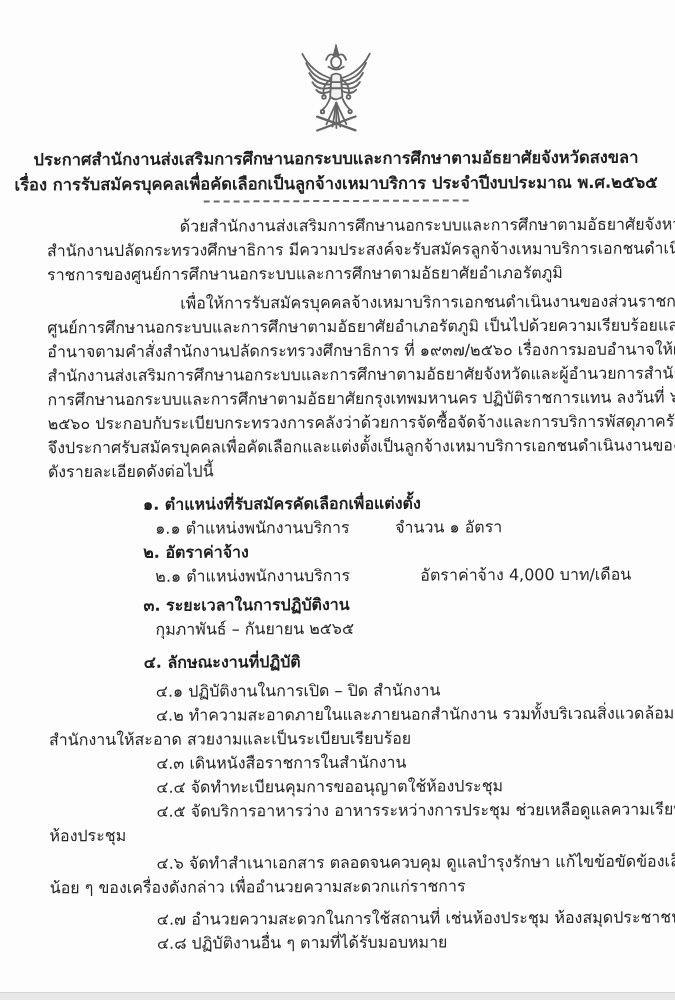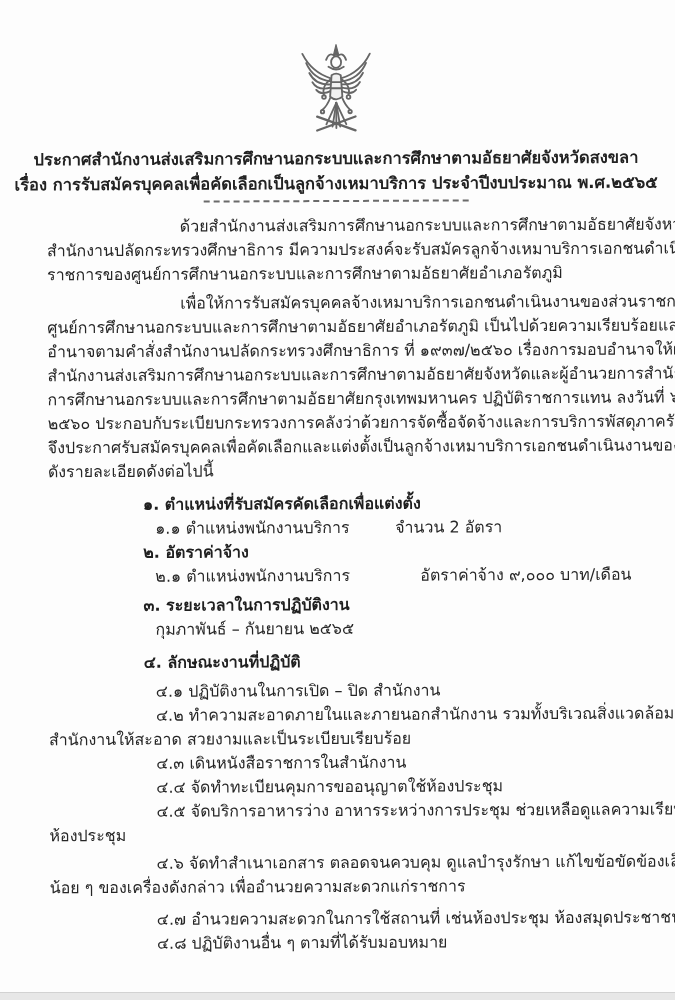--- a/index.html
+++ b/index.html
@@ -136,26 +136,26 @@
       <div class="line flush">สำนักงานส่งเสริมการศึกษานอกระบบและการศึกษาตามอัธยาศัยจังหวัดและผู้อำนวยการสำนักงานส่งเสริม</div>
       <div class="line flush">การศึกษานอกระบบและการศึกษาตามอัธยาศัยกรุงเทพมหานคร ปฏิบัติราชการแทน ลงวันที่ ๖ กันยายน</div>
       <div class="line flush">๒๕๖๐ ประกอบกับระเบียบกระทรวงการคลังว่าด้วยการจัดซื้อจัดจ้างและการบริการพัสดุภาครัฐ พ.ศ.๒๕๖๐</div>
       <div class="line flush">จึงประกาศรับสมัครบุคคลเพื่อคัดเลือกและแต่งตั้งเป็นลูกจ้างเหมาบริการเอกชนดำเนินงานของส่วนราชการ</div>
       <div class="line flush">ดังรายละเอียดดังต่อไปนี้</div>
     </div>
 
     <div class="sections">
       <div class="line head">๑. ตำแหน่งที่รับสมัครคัดเลือกเพื่อแต่งตั้ง</div>
       <div class="line sub row">
-        <span class="label">๑.๑ ตำแหน่งพนักงานบริการ</span><span>จำนวน 2 อัตรา</span>
+        <span class="label">๑.๑ ตำแหน่งพนักงานบริการ</span><span>จำนวน ๑ อัตรา</span>
       </div>
 
       <div class="line head">๒. อัตราค่าจ้าง</div>
       <div class="line sub row2">
-        <span class="label">๒.๑ ตำแหน่งพนักงานบริการ</span><span>อัตราค่าจ้าง ๙,๐๐๐ บาท/เดือน</span>
+        <span class="label">๒.๑ ตำแหน่งพนักงานบริการ</span><span>อัตราค่าจ้าง 4,000 บาท/เดือน</span>
       </div>
 
       <div class="line head gap-s3">๓. ระยะเวลาในการปฏิบัติงาน</div>
       <div class="line sub">กุมภาพันธ์ – กันยายน ๒๕๖๕</div>
 
       <div class="line head gap-s4">๔. ลักษณะงานที่ปฏิบัติ</div>
       <div class="line sub gap-41">๔.๑ ปฏิบัติงานในการเปิด – ปิด สำนักงาน</div>
       <div class="line sub">๔.๒ ทำความสะอาดภายในและภายนอกสำนักงาน รวมทั้งบริเวณสิ่งแวดล้อมของ</div>
       <div class="line flush">สำนักงานให้สะอาด สวยงามและเป็นระเบียบเรียบร้อย</div>
       <div class="line sub">๔.๓ เดินหนังสือราชการในสำนักงาน</div>

